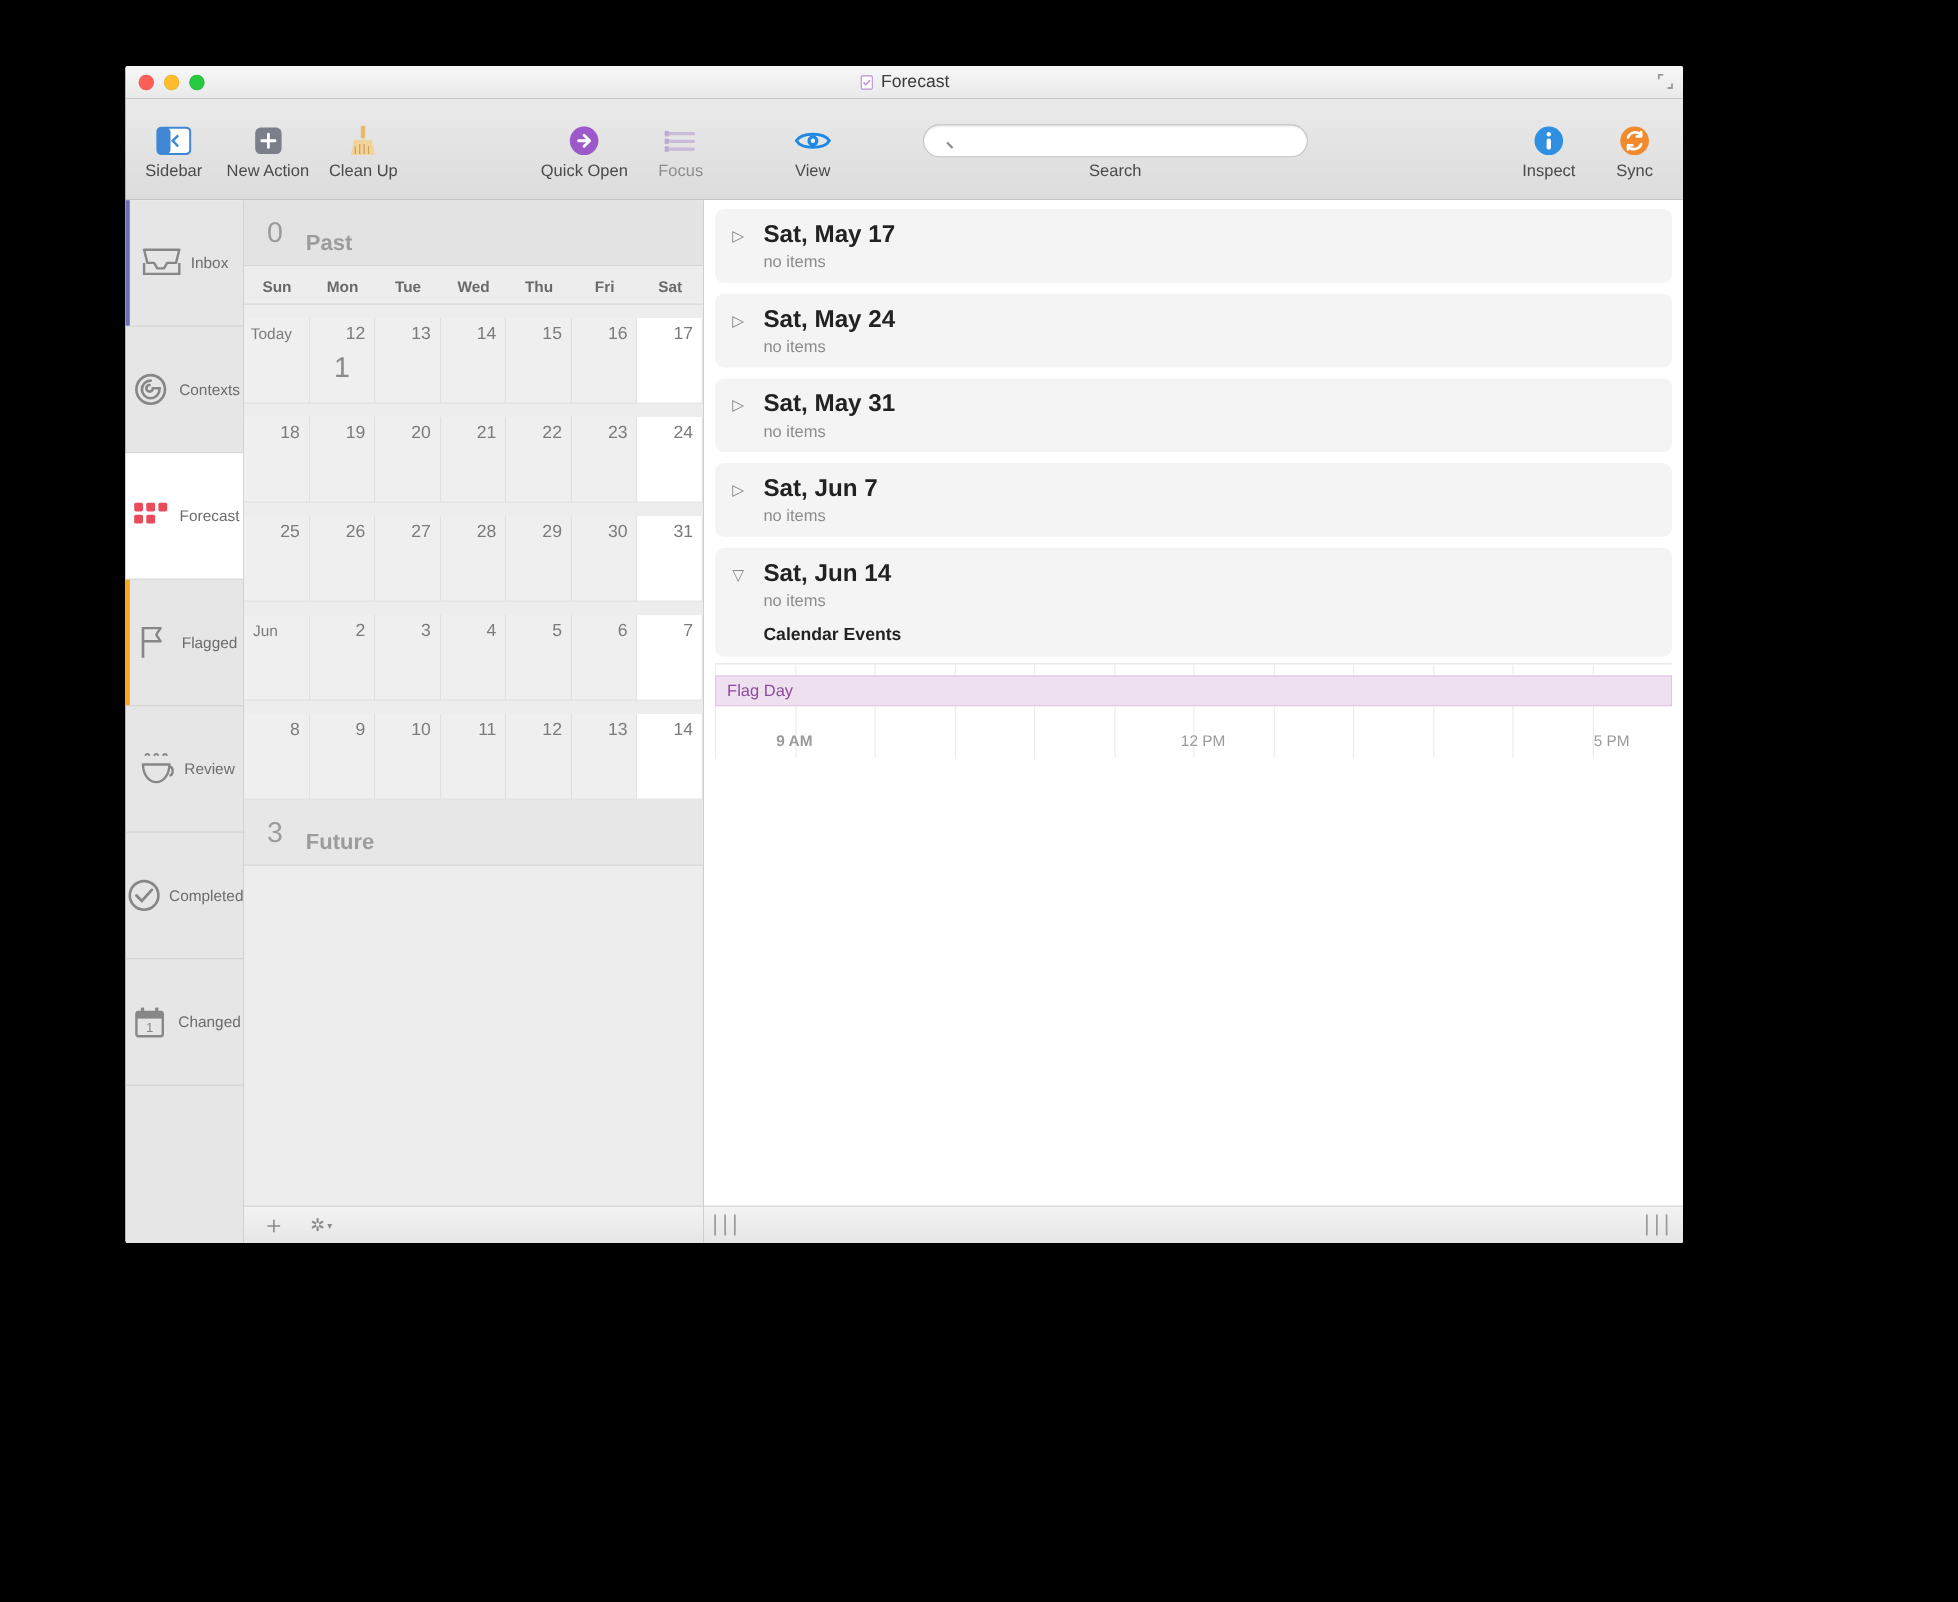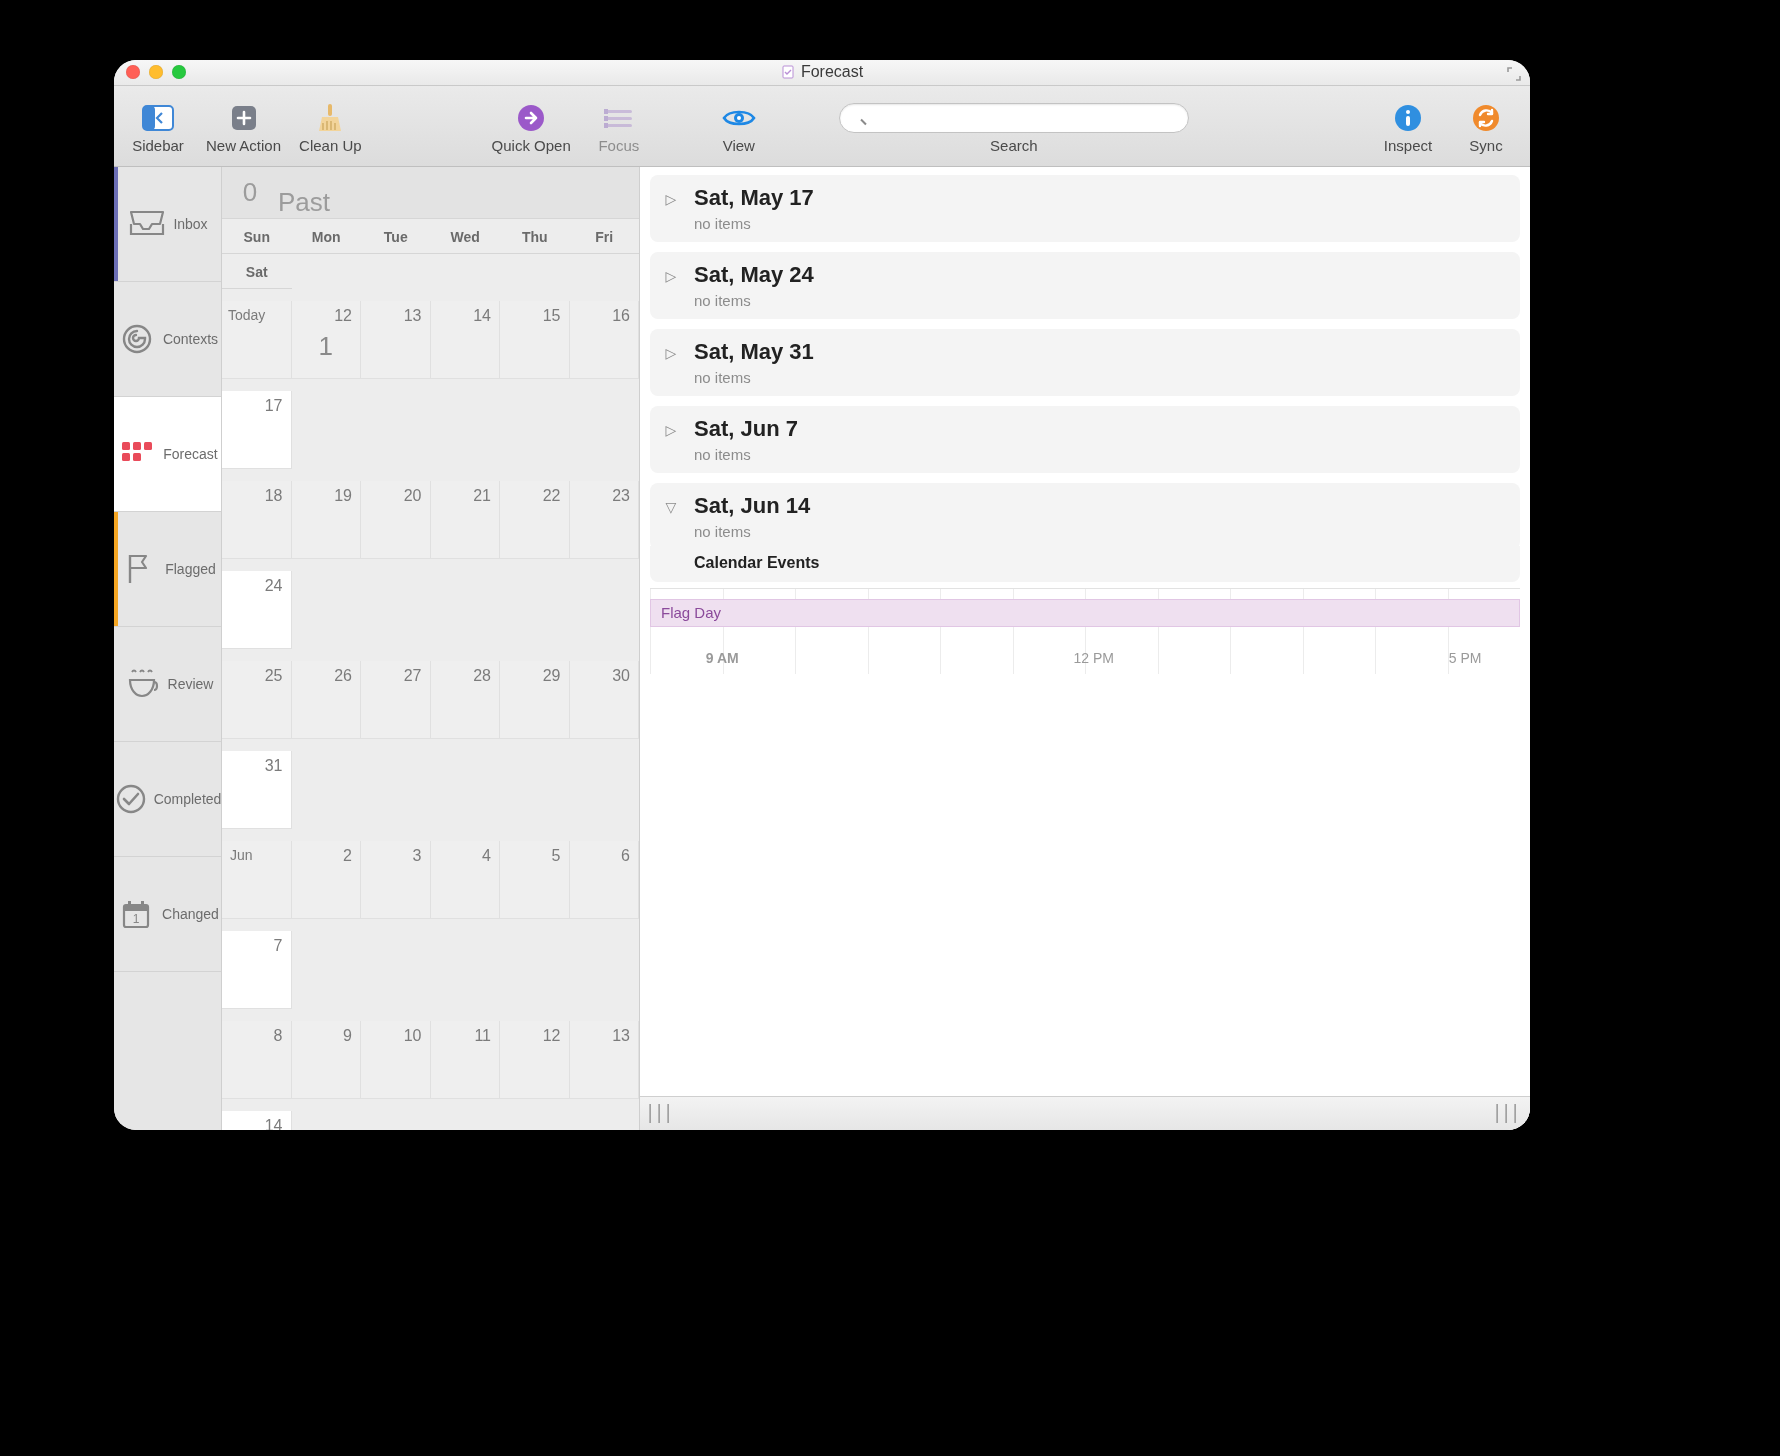--- a/index.html
+++ b/index.html
@@ -1,20 +1,20 @@
 <!DOCTYPE html>
 <html><head>
 <meta charset="utf-8">
 <style>
   * { box-sizing: border-box; margin: 0; padding: 0; font-family: "Helvetica Neue", Helvetica, Arial, sans-serif; }
   body { background: #000; width: 1780px; height: 1456px; display: flex; align-items: flex-start; justify-content: flex-start; }
   .stage { position: relative; left: 114px; top: 60px; width: 1416px; height: 1070px; }
 
   
-  .window { width: 100%; height: 100%; background: #fff; border-radius: 22px; overflow: hidden; box-shadow: 0 25px 60px rgba(0,0,0,.6); display: flex; flex-direction: column; }
+  .window { width: 100%; height: 100%; background: #fff; border-radius: 2px; overflow: hidden; box-shadow: 0 25px 60px rgba(0,0,0,.6); display: flex; flex-direction: column; }
   .titlebar { height: 30px; background: linear-gradient(#f7f7f7,#e9e9e9); border-bottom: 1px solid #c9c9c9; display: flex; align-items: center; position: relative; }
   .tl-btns { display: flex; gap: 9px; margin-left: 12px; }
   .tl-btn { width: 14px; height: 14px; border-radius: 50%; box-shadow: inset 0 0 1px rgba(0,0,0,.3); }
   .tl-close { background: #ff5f56; }
   .tl-min   { background: #ffbd2e; }
   .tl-zoom  { background: #27c93f; }
   .tl-title { position: absolute; left: 0; right: 0; text-align: center; font-size: 16px; color: #3a3a3a; display:flex; align-items:center; justify-content:center; gap:6px;}
   .tl-doc-icon { width:14px; height:14px; display:inline-flex; align-items:center; justify-content:center; }
   .tl-fs { position: absolute; right: 8px; top: 6px; color:#9a9a9a; font-size:16px; }
 
@@ -44,24 +44,24 @@
   .nav-item.active { background:#ffffff; }
   .nav-item.active::before { content:""; position:absolute; left:0; top:0; bottom:0; width:4px; background:#f07c2d; display:none;}
   .nav-item.inbox::before  { content:""; position:absolute; left:0; top:0; bottom:0; width:4px; background:#6c6fb6; }
   .nav-item.flagged::before{ content:""; position:absolute; left:0; top:0; bottom:0; width:4px; background:#f5a623; }
 
   
   .mid { width: 418px; background:#ededed; border-right: 1px solid #cfcfcf; display:flex; flex-direction:column; }
   .row-band { height:60px; display:flex; align-items:center; border-bottom:1px solid #d6d6d6; background:#e3e3e3; }
   .row-band.light { background:#e7e7e7; }
   .row-band .count { width:56px; text-align:center; font-size:26px; color:#9c9c9c; }
-  .row-band .label { font-size:26px; color:#9c9c9c; font-weight:400;margin-top:20px; }
+  .row-band .label { font-size:20px; color:#9c9c9c; font-weight:700;margin-top:20px; }
 
   .cal { background:#ededed; }
-  .cal-head, .cal-row { display:grid; grid-template-columns: repeat(6, 1fr); }
+  .cal-head, .cal-row { display:grid; grid-template-columns: repeat(7, 1fr); }
   .cal-head div { text-align:center; font-size:14px; color:#6a6a6a; font-weight:600; padding:10px 0 8px; border-bottom:1px solid #d6d6d6;}
   .cal-cell { height:78px; border-right:1px solid #e0e0e0; border-bottom:1px solid #e0e0e0; position:relative; background:#efefef;margin-top:12px;}
   .cal-cell:last-child { background:#ffffff; }
   .cal-cell .dnum { position:absolute; top:6px; right:8px; font-size:16px; color:#7b7b7b; }
   .cal-cell .today-lbl { position:absolute; top:6px; left:6px; font-size:14px; color:#7b7b7b; }
   .cal-cell .big { position:absolute; left:0; right:0; top:30px; text-align:center; font-size:26px; color:#8a8a8a; font-weight:300;}
   .cal-cell .mon { position:absolute; top:6px; left:8px; font-size:14px; color:#7b7b7b; }
 
   .mid-spacer { flex:1; }
   .mid-footer { height:34px; border-top:1px solid #cfcfcf; background: linear-gradient(#f3f3f3,#e6e6e6); display:flex; align-items:center; gap:22px; padding:0 16px; color:#8a8a8a;}

